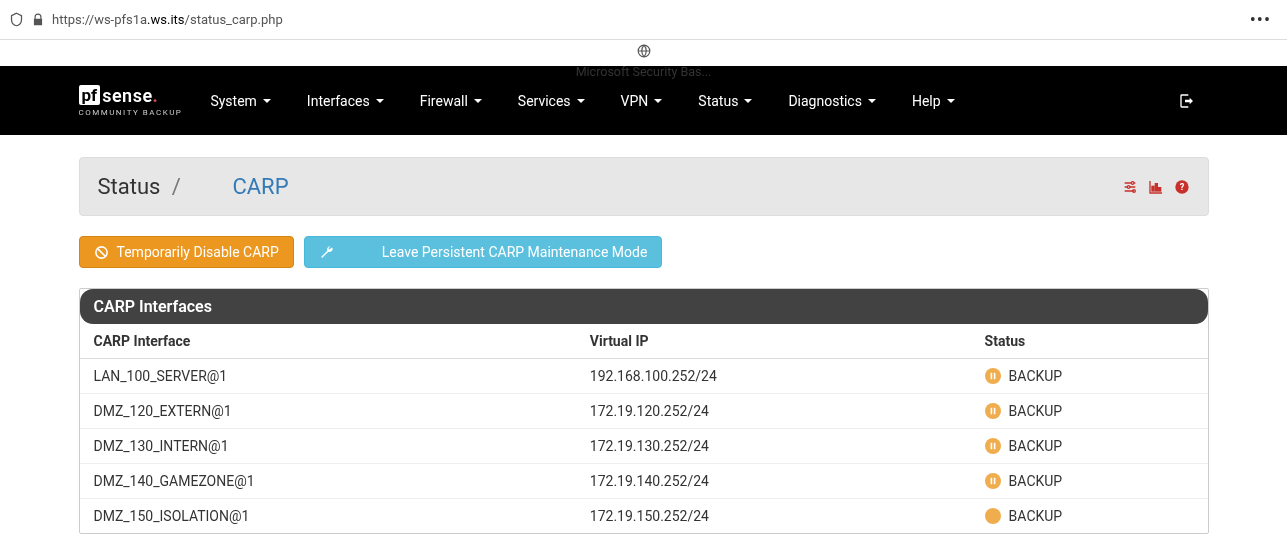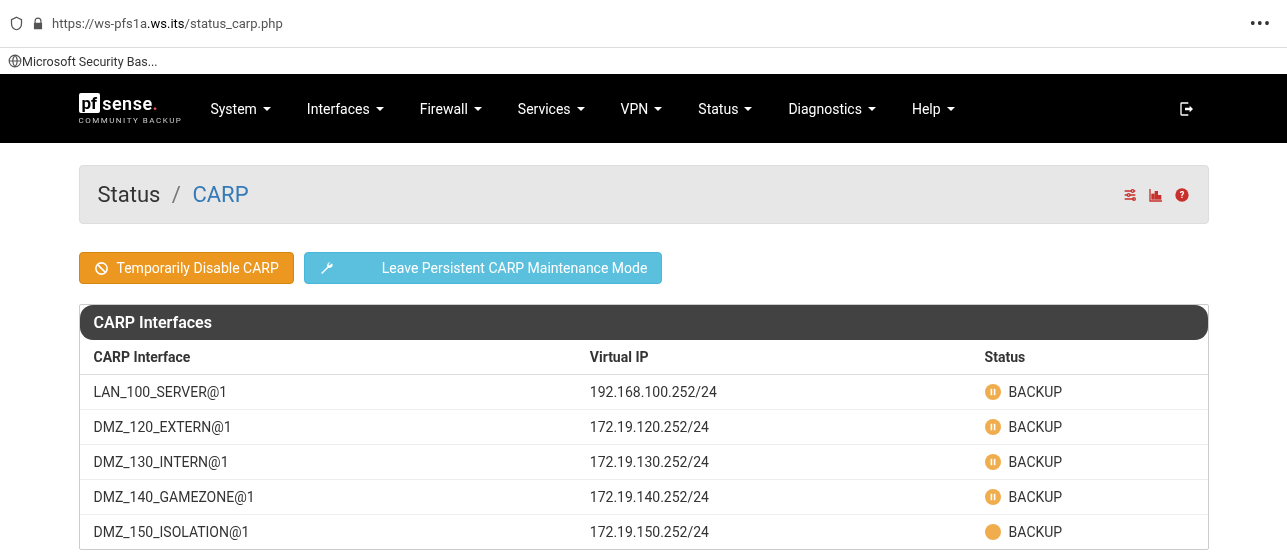--- a/index.html
+++ b/index.html
@@ -1,25 +1,25 @@
 <!DOCTYPE html>
 <html><head>
 <meta charset="utf-8">
 <style>
 * { margin: 0; padding: 0; box-sizing: border-box; }
 body { font-family: -apple-system, BlinkMacSystemFont, "Segoe UI", Roboto, Helvetica, Arial, sans-serif; font-size: 14px; color: #333; background: #fff; }
 
-.browser-bar { display: flex; align-items: center; padding: 0 8px; border-bottom: 1px solid #ddd; height: 48px; }
+.browser-bar { display: flex; align-items: center; padding: 0 8px; border-bottom: 1px solid #ddd; height: 40px; }
 .browser-bar .url-area { display: flex; align-items: center; gap: 6px; flex: 1; }
 .browser-bar .icon-shield, .browser-bar .icon-lock { width: 16px; height: 16px; display: inline-flex; align-items: center; justify-content: center; color: #555; }
 .browser-bar .url-text { font-size: 13px; color: #555; }
 .browser-bar .url-domain { color: #000; }
 .browser-bar .dots { font-size: 18px; color: #333; padding: 0 8px; letter-spacing: 1px; }
 
-.bookmark-row { display: flex; align-items: center; padding: 4px 8px; height: 26px; font-size: 12.5px; color: #333; }
+.bookmark-row { display: flex; align-items: center; padding: 4px 8px; height: 26px; gap: 6px; font-size: 12.5px; color: #333; flex-direction: column; }
 .bookmark-row .bm-icon { width: 14px; height: 14px; display:inline-flex; align-items:center; justify-content:center; }
 
 .topnav { background: #000; color: #fff; height: 69px; display: flex; align-items: center; }
 .topnav .container { width: 1130px; margin: 0 auto; display: flex; align-items: center; height: 100%; }
 .logo { display: flex; flex-direction: column; justify-content: center; margin-right: 10px; }
 .logo-top { display: flex; align-items:center; }
 .logo-pf { background: #fff; color: #000; font-weight: bold; padding: 0 3px; border-radius: 2px; font-size: 17px; }
 .logo-sense { font-weight: 600; font-size: 18px; letter-spacing: 0.5px; margin-left: 2px; }
 .logo-dot { color: #d9534f; font-weight: bold; }
 .logo-sub { font-size: 8px; letter-spacing: 1.5px; color: #ccc; margin-top: 2px; }
@@ -28,25 +28,25 @@
 .nav-item { display: flex; align-items: center; padding: 0 18px; cursor: pointer; font-size: 14px; color: #fff; }
 .caret { margin-left: 6px; display: inline-block; width: 0; height: 0; border-left: 4px solid transparent; border-right: 4px solid transparent; border-top: 4px solid #fff; }
 
 .topnav .logout { margin-left: auto; margin-right: 14px; color: #fff; cursor: pointer; }
 
 .page-container { width: 1130px; margin: 0 auto; }
 
 .breadcrumb-panel { background: #e7e7e7; border: 1px solid #ddd; border-radius: 4px; margin-top: 22px; padding: 16px 18px; display: flex; align-items: center; }
 .breadcrumb-panel h1 { font-size: 22px; font-weight: 400; color: #333; }
 .breadcrumb-panel .sep { color: #777; margin: 0 6px; }
-.breadcrumb-panel .current { color: #337ab7; }
+.breadcrumb-panel .current { color: #337ab7; margin-left: 40px; }
 .breadcrumb-icons { margin-left: auto; display: flex; gap: 10px; }
 .breadcrumb-icons .ticon { color: #c9302c; cursor: pointer; display:inline-flex; align-items:center; }
 
-.action-row { margin-top: 28px; display: flex; gap: 10px; }
+.action-row { margin-top: 20px; display: flex; gap: 10px; }
 .btn { display: inline-flex; align-items: center; gap: 8px; padding: 7px 14px; border-radius: 4px; color: #fff; font-size: 14px; cursor: pointer; border: 1px solid transparent; }
 .btn-warning { background: #ec971f; border-color: #d58512; }
 .btn-info { background: #5bc0de; border-color: #46b8da; gap: 48px; }
 
 .panel { margin-top: 20px; border: 1px solid #ccc; border-radius: 2px; }
 .panel-header { background: #424242; color: #fff; padding: 8px 14px; font-size: 16px; font-weight: 600; border-radius: 13px; }
 .table { width: 100%; border-collapse: collapse; }
 .table th { text-align: left; font-weight: 700; font-size: 14px; padding: 9px 14px; border-bottom: 1px solid #ddd; background:#fff; }
 .table td { padding: 9px 14px; border-top: 1px solid #eee; font-size: 14px; color: #333; }
 .status-cell { display: flex; align-items: center; gap: 8px; }

